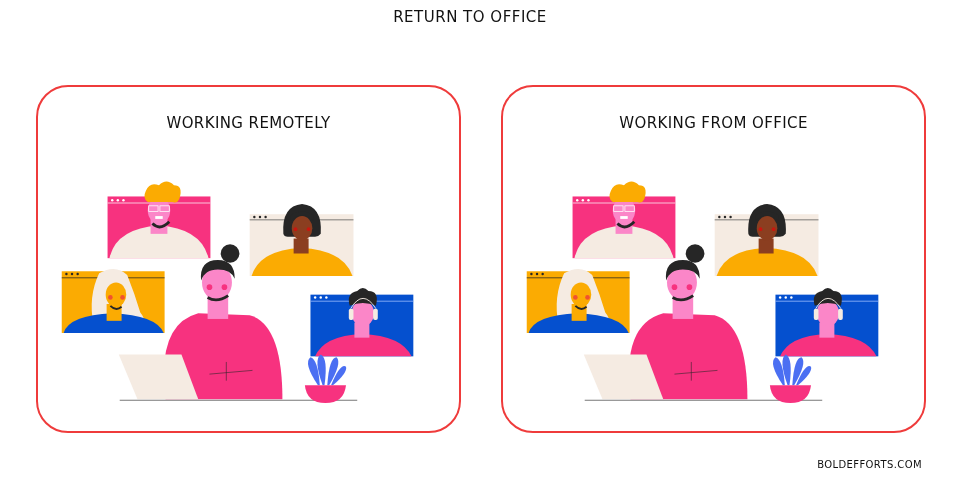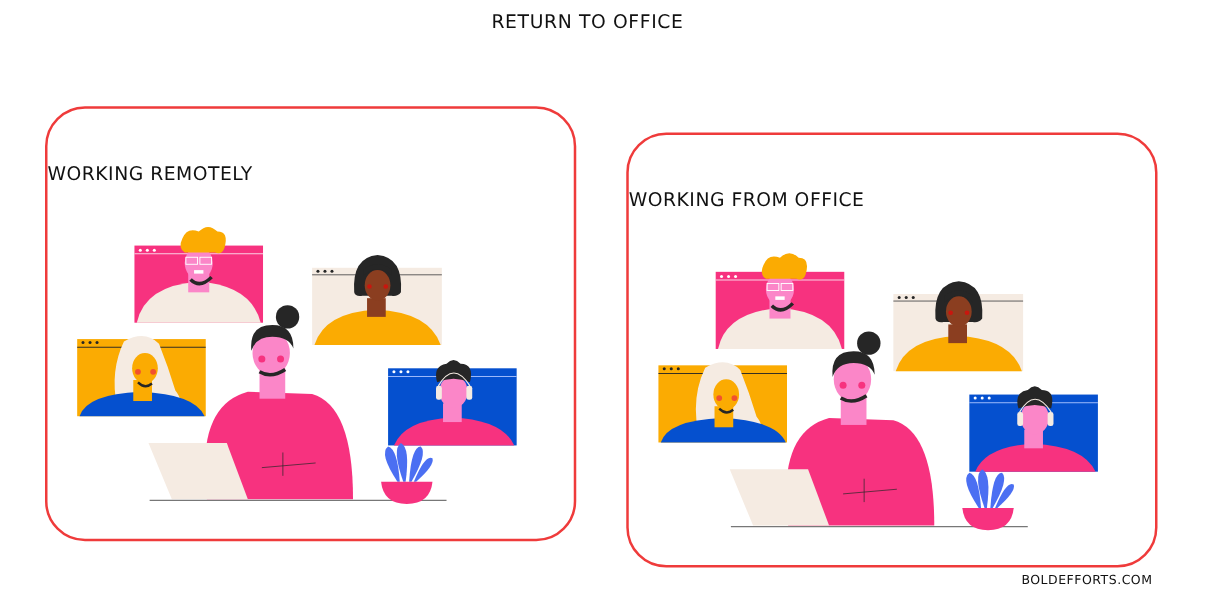--- a/index.html
+++ b/index.html
@@ -3,22 +3,22 @@
   <meta charset="utf-8">
   <style>
     html, body { margin:0; padding:0; background:#ffffff; }
     body { width:964px; height:485px; position:relative; overflow:hidden;
            font-family:"DejaVu Sans", sans-serif; color:#111; }
     .title { position:absolute; top:8px; left:0; width:940px; text-align:center;
              font-size:15px; letter-spacing:0.5px; }
     .panel { position:absolute; top:85px; width:425px; height:348px;
              border:2px solid #ef3b3b; border-radius:32px; box-sizing:border-box; background:#fff; }
     .panel.left { left:36px; }
-    .panel.right { left:501px;margin-top:21px; }
-    .panel-label { position:absolute; top:43px; left:0; width:100%; text-align:left;
+    .panel.right { left:501px; }
+    .panel-label { position:absolute; top:27px; left:0; width:100%; text-align:center;
                    font-size:15px; letter-spacing:0.4px; }
     .scene { position:absolute; left:20px; top:80px; width:360px; height:245px; }
     .footer { position:absolute; top:459px; right:42px; font-size:10px; letter-spacing:0.4px; }
   </style>
 </head>
 <body>
 
 <div class="title">RETURN TO OFFICE</div>
 
 <svg width="0" height="0" style="position:absolute">

